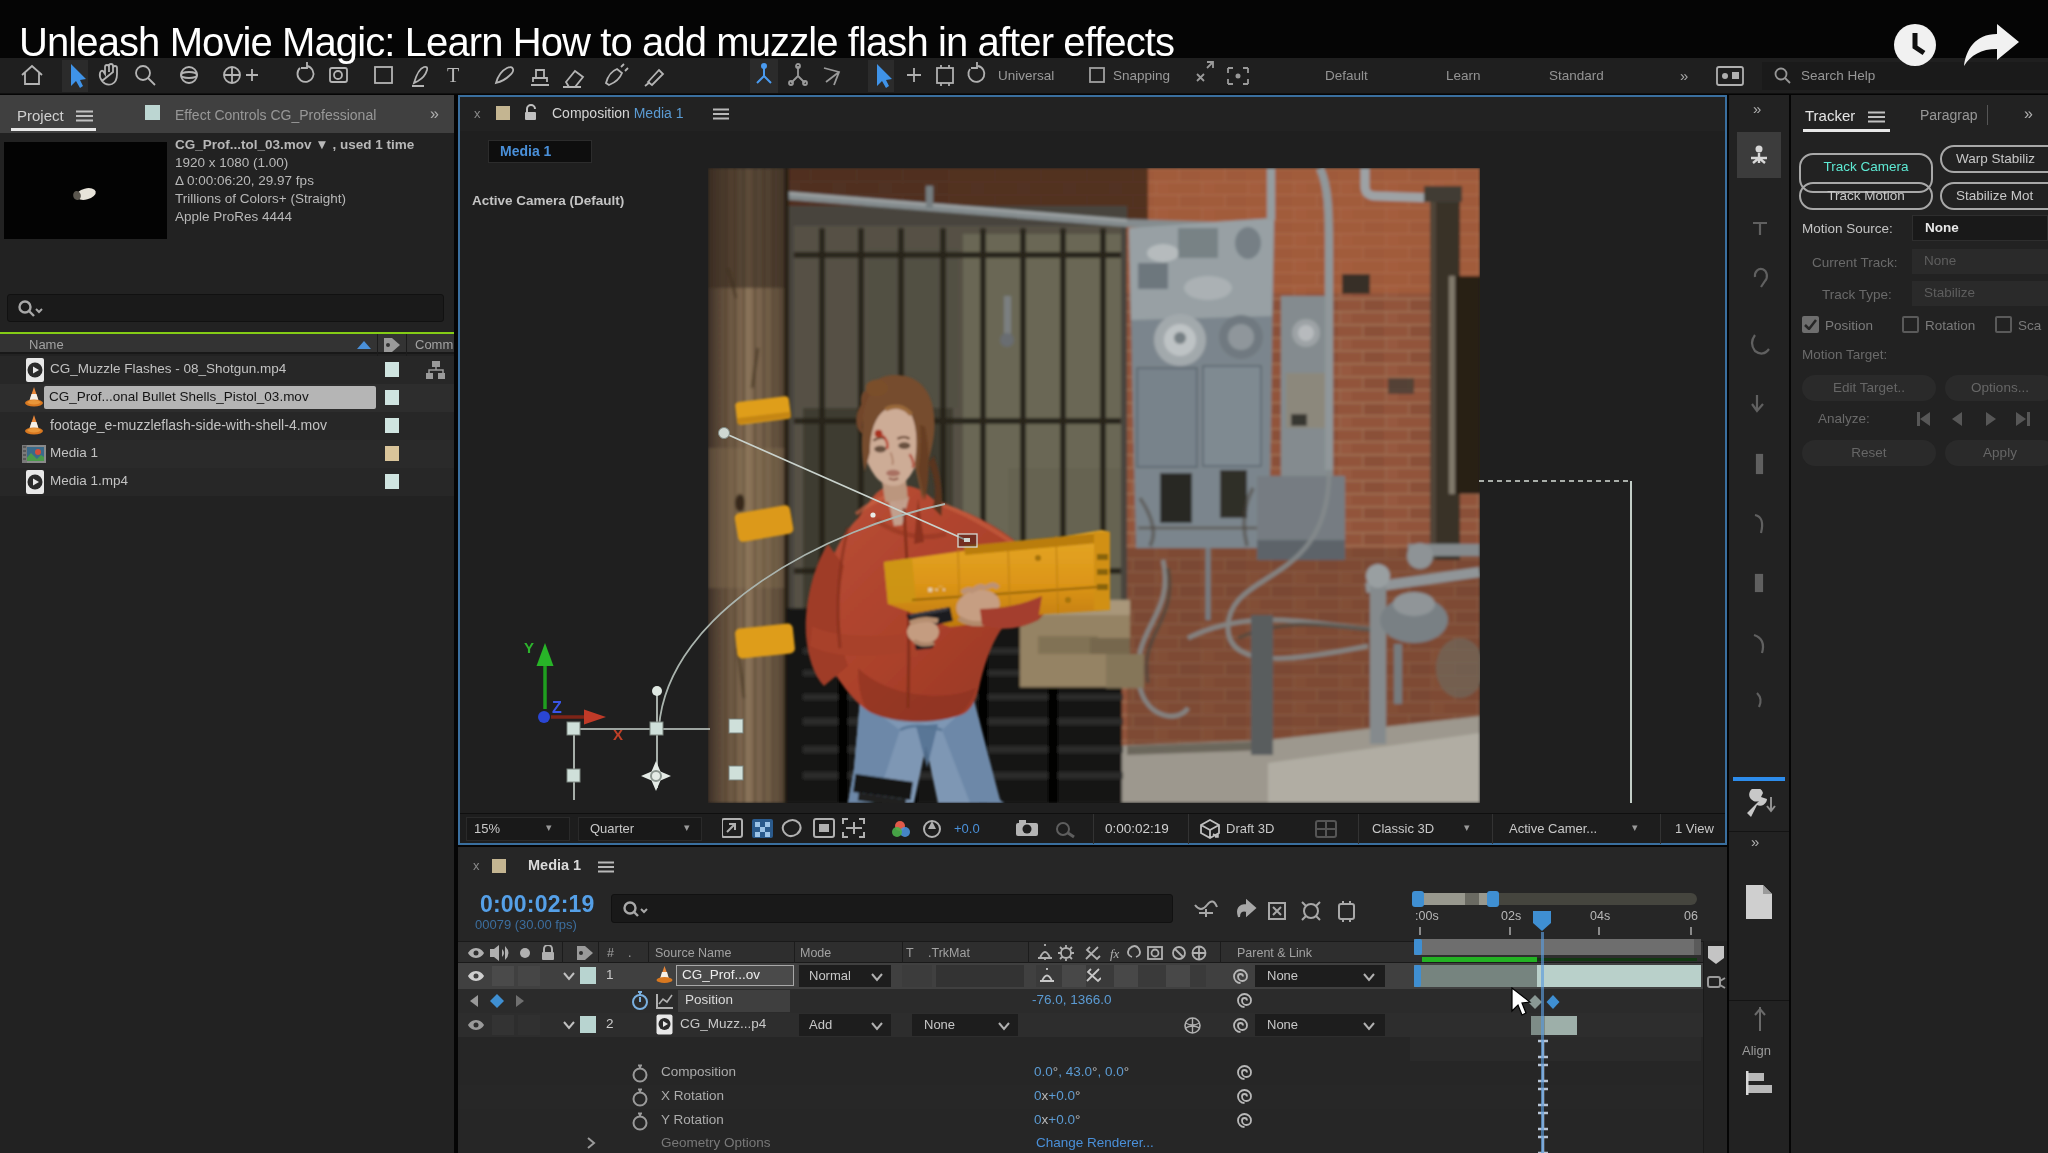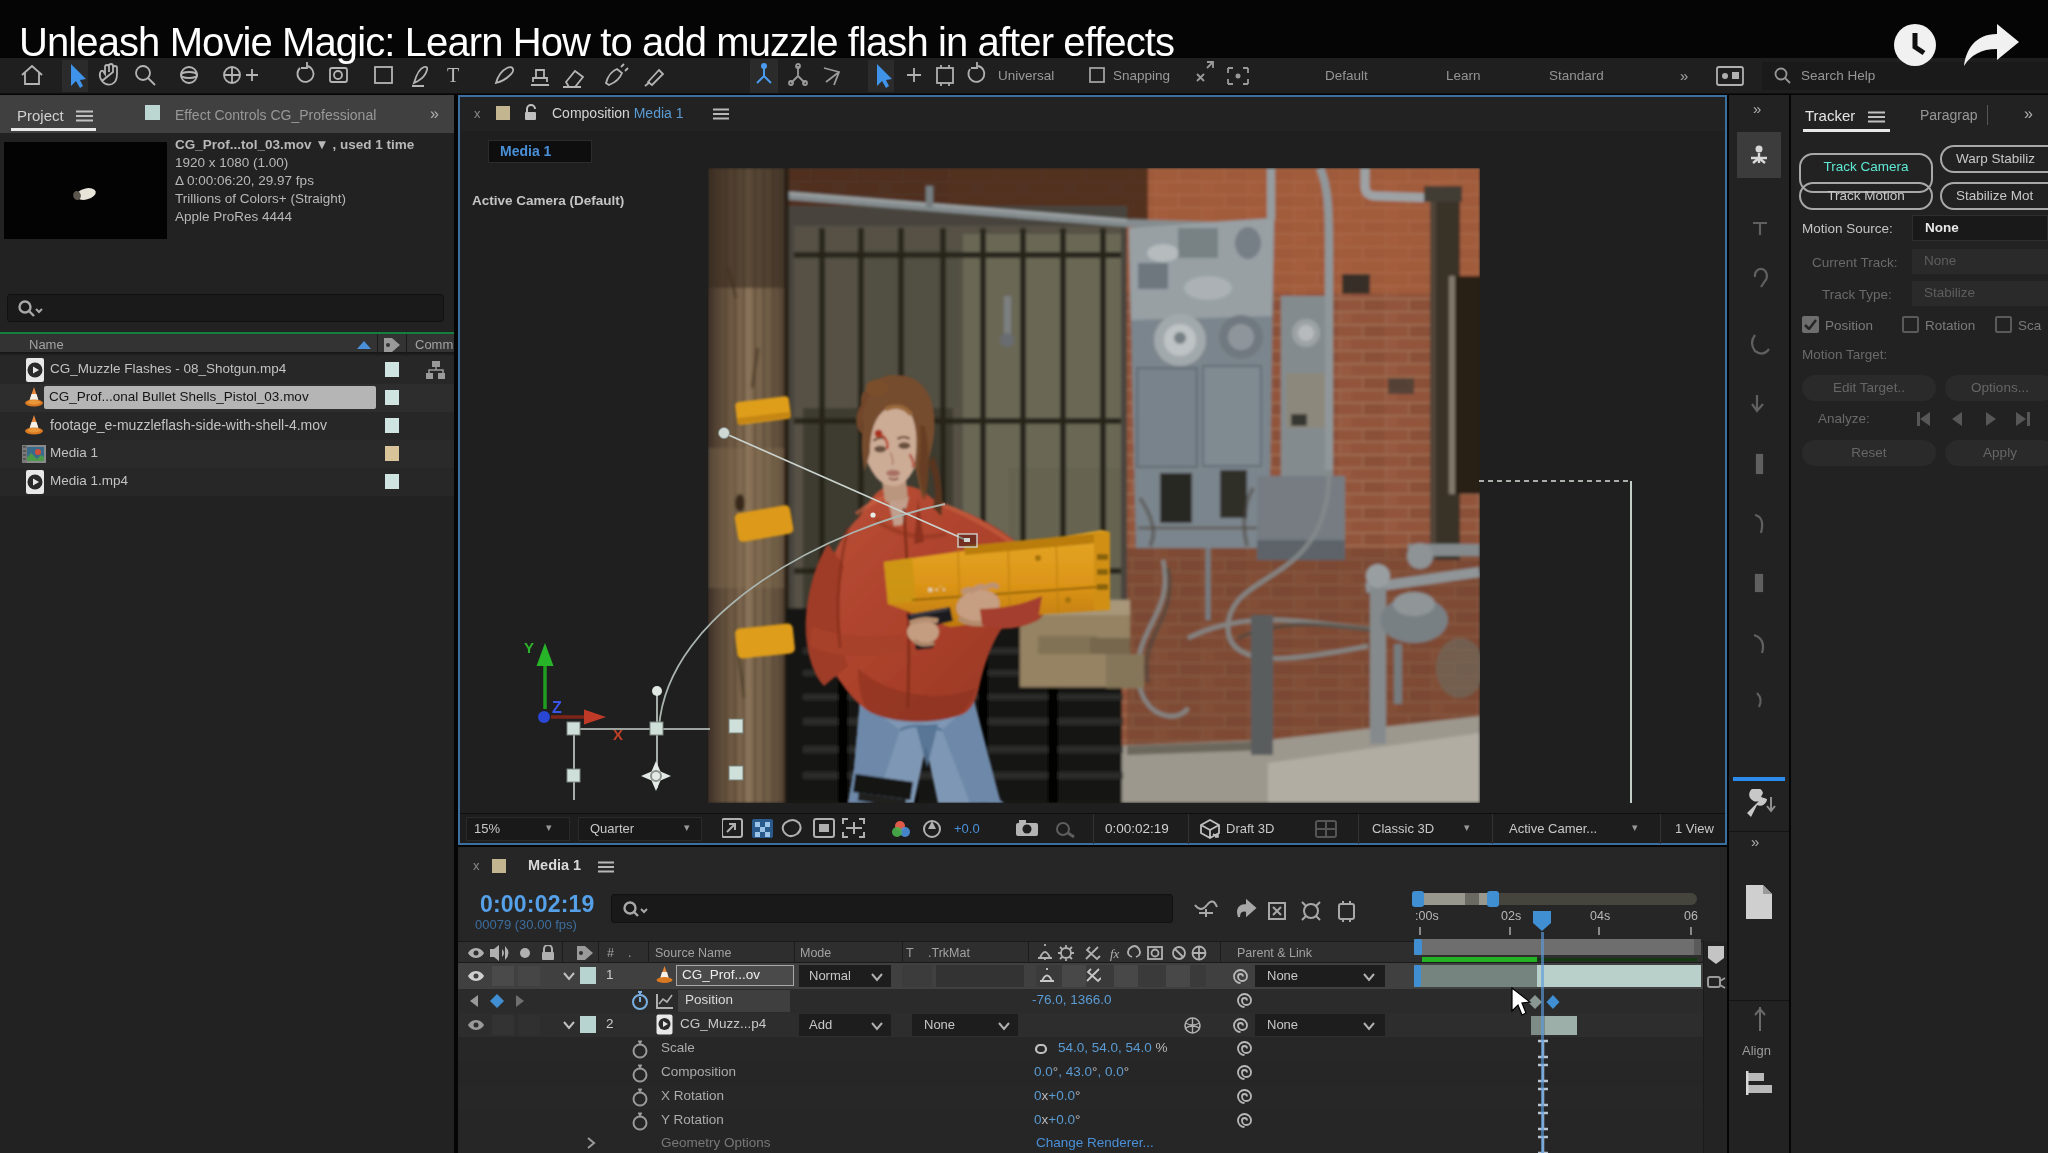--- a/index.html
+++ b/index.html
@@ -110,21 +110,21 @@
     </div>
 
     <div class="abs" style="left:7px;top:199px;width:437px;height:28px;background:#1a1a1a;border:1px solid #111;border-radius:3px;">
       <svg class="abs" style="left:9px;top:5px;" width="26" height="18" viewBox="0 0 26 18">
         <circle cx="8" cy="7" r="5.5" fill="none" stroke="#a8a8a8" stroke-width="2.4"></circle>
         <path d="M12 11 l5 5" stroke="#a8a8a8" stroke-width="2.4"></path>
         <path d="M19 9 l3 3 l3 -3" fill="none" stroke="#a8a8a8" stroke-width="2"></path>
       </svg>
     </div>
 
-    <div class="abs" style="left:0;top:237px;width:454px;height:22px;background:#333333;border-top:2px solid #15803d;border-bottom:2px solid #181818;">
+    <div class="abs" style="left:0;top:237px;width:454px;height:22px;background:#333333;border-top:2px solid #84cc16;border-bottom:2px solid #181818;">
       <div class="abs" style="left:29px;top:3px;color:#a2a2a2;font-size:13px;">Name</div>
       <svg class="abs" style="left:355px;top:6px;" width="18" height="10">
           <path d="M2 9 L9 1 L16 9 Z" fill="#4a90d9"></path>
         </svg>
       <div class="abs" style="left:377px;top:0;width:1px;height:22px;background:#1c1c1c;"></div>
       <svg class="abs" style="left:383px;top:3px;" width="18" height="16" viewBox="0 0 18 16">
           <path d="M1 1 h8 l8 7 l-8 7 h-8 z" fill="#9a9a9a"></path>
           <circle cx="5" cy="8" r="2" fill="#333"></circle>
         </svg>
       <div class="abs" style="left:406px;top:0;width:1px;height:22px;background:#1c1c1c;"></div>
@@ -879,35 +879,20 @@
       <div class="abs" style="left:797px;top:1px;width:130px;height:22px;background:#1d1d1d;">
         <div class="abs" style="left:12px;top:3px;color:#c8c8c8;font-size:13px;">None</div>
         <svg class="abs" style="left:108px;top:8px;" width="12" height="9">
             <path d="M1 1 l5 6 l5 -6" stroke="#b0b0b0" stroke-width="2" fill="none"></path>
           </svg>
       </div>
     </div>
     <div class="abs" style="left:1073px;top:169px;width:46px;height:19px;background:#9dafa9;"></div>
     <div class="abs" style="left:1073px;top:169px;width:14px;height:19px;background:#7e8c87;"></div>
 
-    <div class="abs" style="left:0;top:190px;width:1269px;height:24px;background:#272727;">
-      <svg class="abs" style="left:173px;top:3px;" width="18" height="19" viewBox="0 0 18 19">
-          <circle cx="9" cy="11" r="6.5" fill="none" stroke="#9a9a9a" stroke-width="2"></circle>
-          <path d="M7 1.5 h4 M9 1.5 v3" stroke="#9a9a9a" stroke-width="2"></path>
-        </svg>
-      <div class="abs" style="left:203px;top:3px;color:#ababab;font-size:13.5px;">Scale</div>
-      <svg class="abs" style="left:572px;top:6px;" width="22" height="12" viewBox="0 0 22 12">
-          <path d="M6 6 a4 4 0 0 1 4 -4 h2 M16 6 a4 4 0 0 1 -4 4 h-2" stroke="#c0c0c0" stroke-width="2.2" fill="none"></path>
-          <path d="M6 6 a4 4 0 0 0 4 4 h2 M16 6 a4 4 0 0 0 -4 -4 h-2" stroke="#c0c0c0" stroke-width="2.2" fill="none"></path>
-        </svg>
-      <div class="abs" style="left:600px;top:3px;color:#5b9bd3;font-size:13.5px;">54.0, 54.0, 54.0 <span style="color:#b8b8b8;">%</span></div>
-      <svg class="abs" style="left:778px;top:3px;" width="17" height="17" viewBox="0 0 17 17">
-          <path d="M8.5 15 a6.5 6.5 0 1 1 6.5 -6.5 a4.5 4.5 0 0 1 -9 0 a2.5 2.5 0 0 1 5 0" fill="none" stroke="#b8b8b8" stroke-width="1.8"></path>
-        </svg>
-    </div>
     <div class="abs" style="left:0;top:214px;width:1269px;height:24px;background:#262626;">
       <svg class="abs" style="left:173px;top:3px;" width="18" height="19" viewBox="0 0 18 19">
           <circle cx="9" cy="11" r="6.5" fill="none" stroke="#9a9a9a" stroke-width="2"></circle>
           <path d="M7 1.5 h4 M9 1.5 v3" stroke="#9a9a9a" stroke-width="2"></path>
         </svg>
       <div class="abs" style="left:203px;top:3px;color:#ababab;font-size:13.5px;">Composition</div>
       <div class="abs" style="left:576px;top:3px;color:#5b9bd3;font-size:13.5px;">0.0<span style="color:#b8b8b8;">°</span>, 43.0<span style="color:#b8b8b8;">°</span>, 0.0<span style="color:#b8b8b8;">°</span></div>
       <svg class="abs" style="left:778px;top:3px;" width="17" height="17" viewBox="0 0 17 17">
           <path d="M8.5 15 a6.5 6.5 0 1 1 6.5 -6.5 a4.5 4.5 0 0 1 -9 0 a2.5 2.5 0 0 1 5 0" fill="none" stroke="#b8b8b8" stroke-width="1.8"></path>
         </svg>

